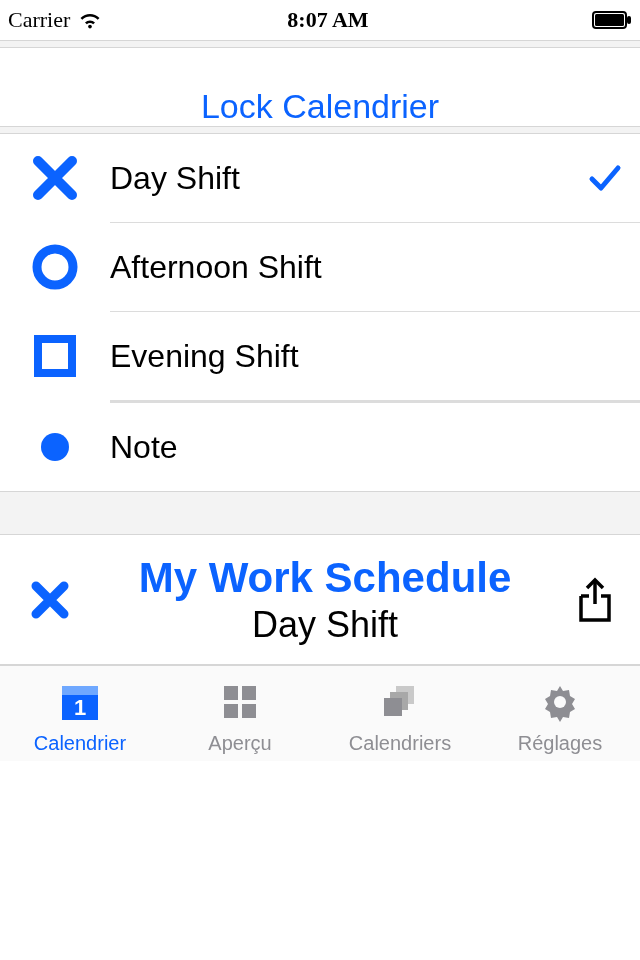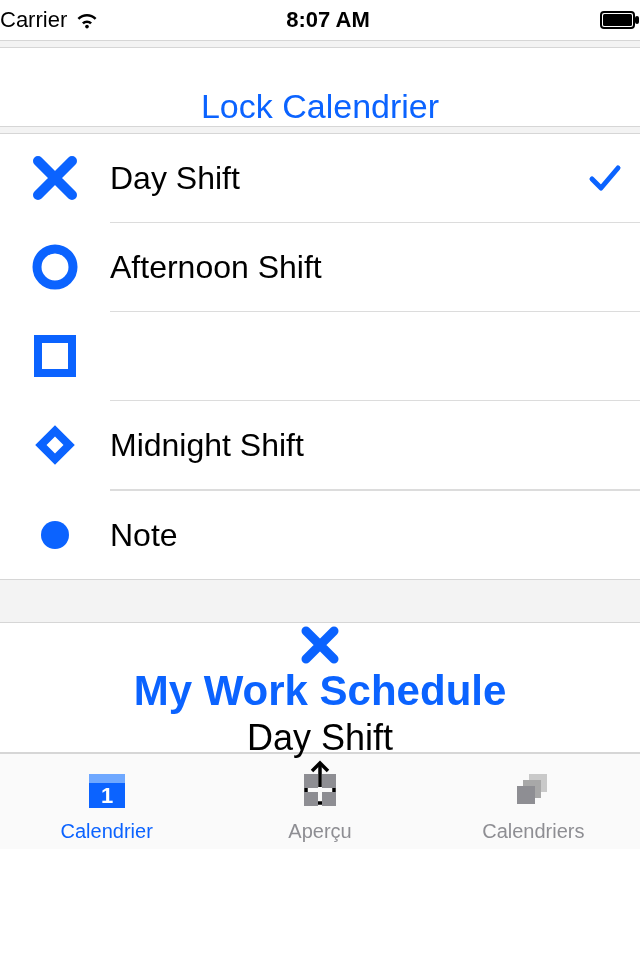--- a/index.html
+++ b/index.html
@@ -1,38 +1,38 @@
 <!DOCTYPE html>
 <html><head>
 <meta charset="utf-8">
 <style>
   * { box-sizing: border-box; margin: 0; padding: 0; }
   html, body { width: 640px; height: 960px; font-family: -apple-system, "Helvetica Neue", Helvetica, Arial, sans-serif; background: #fff; color: #000; overflow: hidden; }
-  .status-bar { height: 40px; display: flex; align-items: center; justify-content: space-between; padding: 0 0; font-size: 22px; font-weight: 600; }
+  .status-bar { height: 40px; display: flex; align-items: center; justify-content: space-between; padding: 0 8px; font-size: 22px; font-weight: 600; font-family: Liberation Serif, serif; }
   .status-left { display: flex; align-items: center; gap: 8px; }
   .status-carrier { font-weight: 400; }
   .wifi svg { display: block; }
   .status-center { position: absolute; left: 16px; right: 0; text-align: center; pointer-events: none; font-weight: 600; }
   .status-right { display: flex; align-items: center; }
   .battery svg { display: block; }
 
   .header-sep { height: 8px; background: #f3f3f3; border-top: 1px solid #d6d6d6; border-bottom: 1px solid #d6d6d6; }
   .header-row { height: 78px; display: flex; align-items: flex-end; justify-content: center; }
   .header-title { color: #0b63ff; font-size: 34px; font-weight: 400; }
 
   .list { background: #fff; }
   .row { display: flex; align-items: center; height: 88px; }
   .row .icon-slot { width: 110px; display: flex; align-items: center; justify-content: center; }
   .row .label { font-size: 32px; font-weight: 400; flex: 1; }
   .row .check-slot { width: 70px; display: flex; align-items: center; justify-content: center; }
   .row-sep { height: 1px; background: #dcdcdc; margin-left: 110px; }
 
   .section-gap { height: 44px; background: #f3f3f3; border-top: 1px solid #d6d6d6; border-bottom: 1px solid #d6d6d6; }
 
-  .footer-card { display: flex; align-items: center; height: 130px; border-bottom: 1px solid #d6d6d6; flex-direction: column; }
+  .footer-card { display: flex; align-items: center; height: 130px; border-bottom: 1px solid #d6d6d6; }
   .footer-card .close-slot { width: 100px; display: flex; align-items: center; justify-content: center; }
   .footer-card .center { flex: 1; text-align: center; }
   .footer-card .title { color: #0b63ff; font-size: 42px; font-weight: 700; }
   .footer-card .subtitle { color: #000; font-size: 36px; font-weight: 400; margin-top: 2px; }
   .footer-card .share-slot { width: 90px; display: flex; align-items: center; justify-content: center; }
 
   .tabbar { height: 96px; display: flex; border-top: 1px solid #d6d6d6; background: #fafafa; }
   .tab { flex: 1; display: flex; flex-direction: column; align-items: center; justify-content: flex-end; padding-bottom: 6px; gap: 4px; }
   .tab .tab-label { font-size: 20px; }
   .tab.active .tab-label { color: #0b63ff; }
@@ -97,33 +97,25 @@
     <div class="check-slot"></div>
   </div>
   <div class="row-sep"></div>
 
   <div class="row">
     <div class="icon-slot">
       <svg width="50" height="50" viewBox="0 0 50 50">
           <rect x="8" y="8" width="34" height="34" stroke="#0b63ff" stroke-width="8" fill="none"></rect>
         </svg>
     </div>
+    <div class="label">Evening Shift</div>
     <div class="check-slot"></div>
   </div>
   <div class="row-sep"></div>
 
-  <div class="row">
-    <div class="icon-slot">
-      <svg width="54" height="54" viewBox="0 0 54 54">
-          <rect x="17" y="17" width="20" height="20" stroke="#0b63ff" stroke-width="8" fill="none" transform="rotate(45 27 27)"></rect>
-        </svg>
-    </div>
-    <div class="label">Midnight Shift</div>
-    <div class="check-slot"></div>
-  </div>
   <div class="row-sep"></div>
 
   <div class="row-sep"></div>
 
   <div class="row">
     <div class="icon-slot">
       <svg width="50" height="50" viewBox="0 0 50 50">
           <circle cx="25" cy="25" r="14" fill="#0b63ff"></circle>
         </svg>
     </div>
@@ -184,14 +176,23 @@
       <svg width="44" height="44" viewBox="0 0 44 44">
           <rect x="18" y="6" width="18" height="18" fill="#c9c9c9"></rect>
           <rect x="12" y="12" width="18" height="18" fill="#a8a8a8"></rect>
           <rect x="6" y="18" width="18" height="18" fill="#8e8e93"></rect>
         </svg>
     </span>
     <span class="tab-label">Calendriers</span>
   </div>
 
 
+  <div class="tab inactive">
+    <span>
+      <svg width="44" height="44" viewBox="0 0 44 44">
+          <path d="M22 6l3 5 6-1 1 6 5 3-3 5 3 5-5 3-1 6-6-1-3 5-3-5-6 1-1-6-5-3 3-5-3-5 5-3 1-6 6 1 3-5z" fill="#8e8e93"></path>
+          <circle cx="22" cy="22" r="6" fill="#fafafa"></circle>
+        </svg>
+    </span>
+    <span class="tab-label">Réglages</span>
+  </div>
 
 </div>
 
 </body></html>

